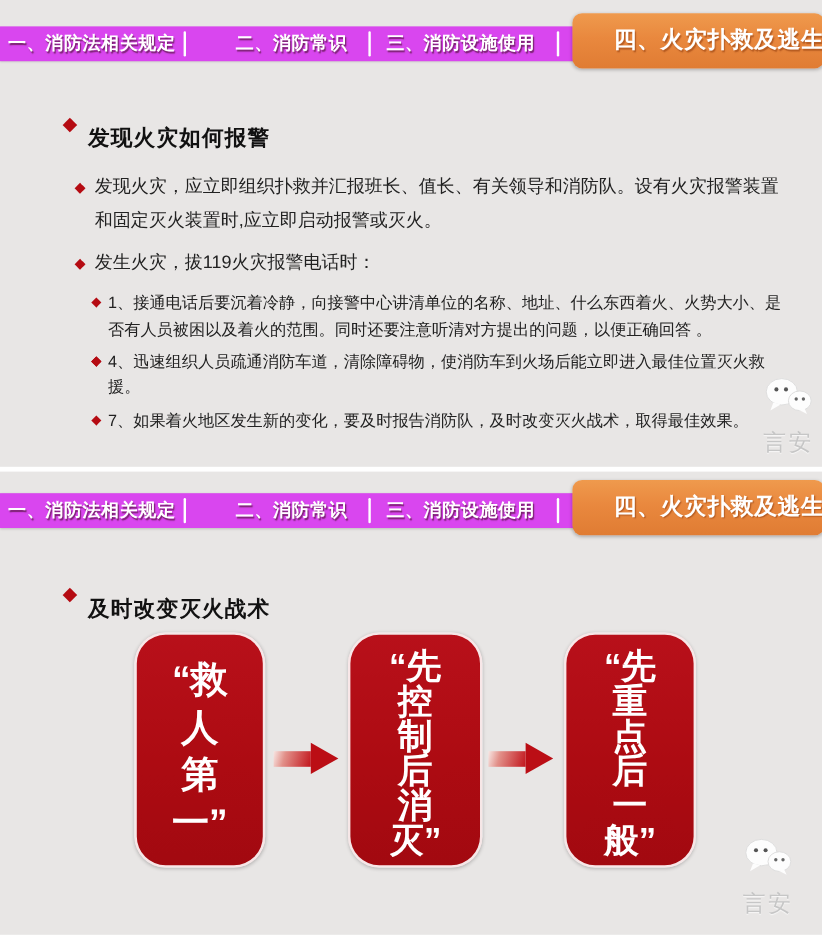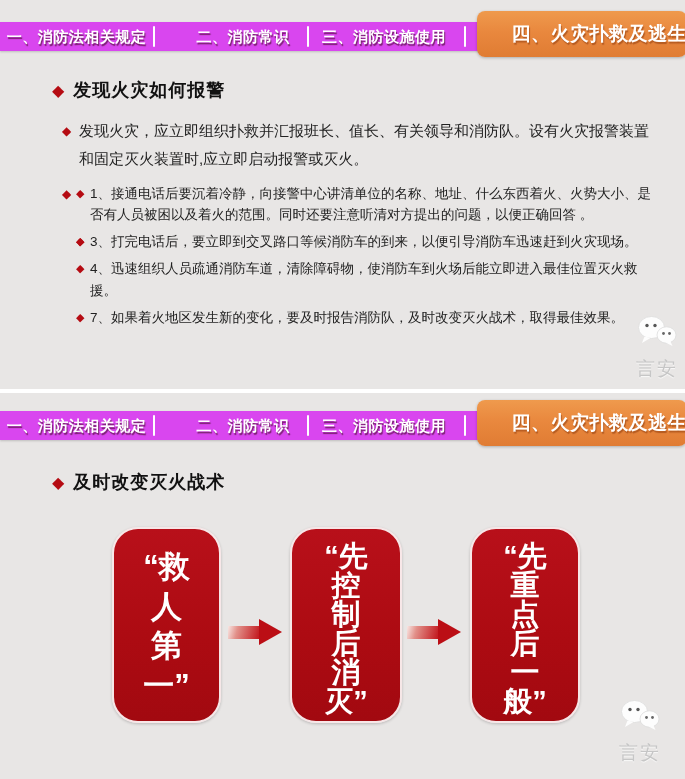--- a/index.html
+++ b/index.html
@@ -51,21 +51,21 @@
     text-shadow:1px 1.5px 1px rgba(120,40,0,0.45);
     box-shadow:0 1px 3px rgba(0,0,0,0.25);
     letter-spacing:0.5px;
   }
 
   
   .content1 { padding:20px 18px 0 52px; }
   .hrow { display:flex; align-items:center; }
   .dia { color:#b50b12; }
   .hrow .dia { font-size:16px; margin-right:9px; }
-  .htext { font-size:18px; font-weight:bold; color:#111111; letter-spacing:1px; }
+  .htext { font-size:18px; font-weight:bold; color:#111111; letter-spacing:1px;margin-top:25px; }
 
   .l2list { margin:15px 0 0 10px; width:596px; }
   .li2 {
     position:relative; padding-left:17px;
     font-size:15px; line-height:1.85; color:#222222;
     margin-bottom:7px;
   }
   .li2 > .dia { position:absolute; left:0; top:3px; font-size:12px; }
 
   .l3list { margin:10px 0 0 14px; width:586px; }
@@ -141,32 +141,32 @@
     <div class="hrow">
       <span class="dia">◆</span>
       <span class="htext">发现火灾如何报警</span>
     </div>
 
     <div class="l2list">
       <div class="li2">
         <span class="dia">◆</span><span>发现火灾，应立即组织扑救并汇报班长、值长、有关领导和消防队。设有火灾报警装置和固定灭火装置时,应立即启动报警或灭火。</span>
       </div>
       <div class="li2">
-        <span class="dia">◆</span>
+        <span class="dia">◆</span><span>发生火灾，拔119火灾报警电话时：</span>
       </div>
 
       <div class="l3list">
         <div class="li3">
           <span class="dia">◆</span><span>1、接通电话后要沉着冷静，向接警中心讲清单位的名称、地址、什么东西着火、火势大小、是否有人员被困以及着火的范围。同时还要注意听清对方提出的问题，以便正确回答 。</span>
         </div>
         <div class="li3">
           <span class="dia">◆</span>
         </div>
         <div class="li3">
-          <span class="dia">◆</span><span>3、打完电话后，要立即到交叉路口等候消防车的到来，以便引导消防车迅速赶到火灾现场。</span>
+          <span class="dia">◆</span>
         </div>
         <div class="li3">
           <span class="dia">◆</span><span>4、迅速组织人员疏通消防车道，清除障碍物，使消防车到火场后能立即进入最佳位置灭火救援。</span>
         </div>
         <div class="li3">
           <span class="dia">◆</span><span>7、如果着火地区发生新的变化，要及时报告消防队，及时改变灭火战术，取得最佳效果。</span>
         </div>
       </div>
     </div>
   </div>

